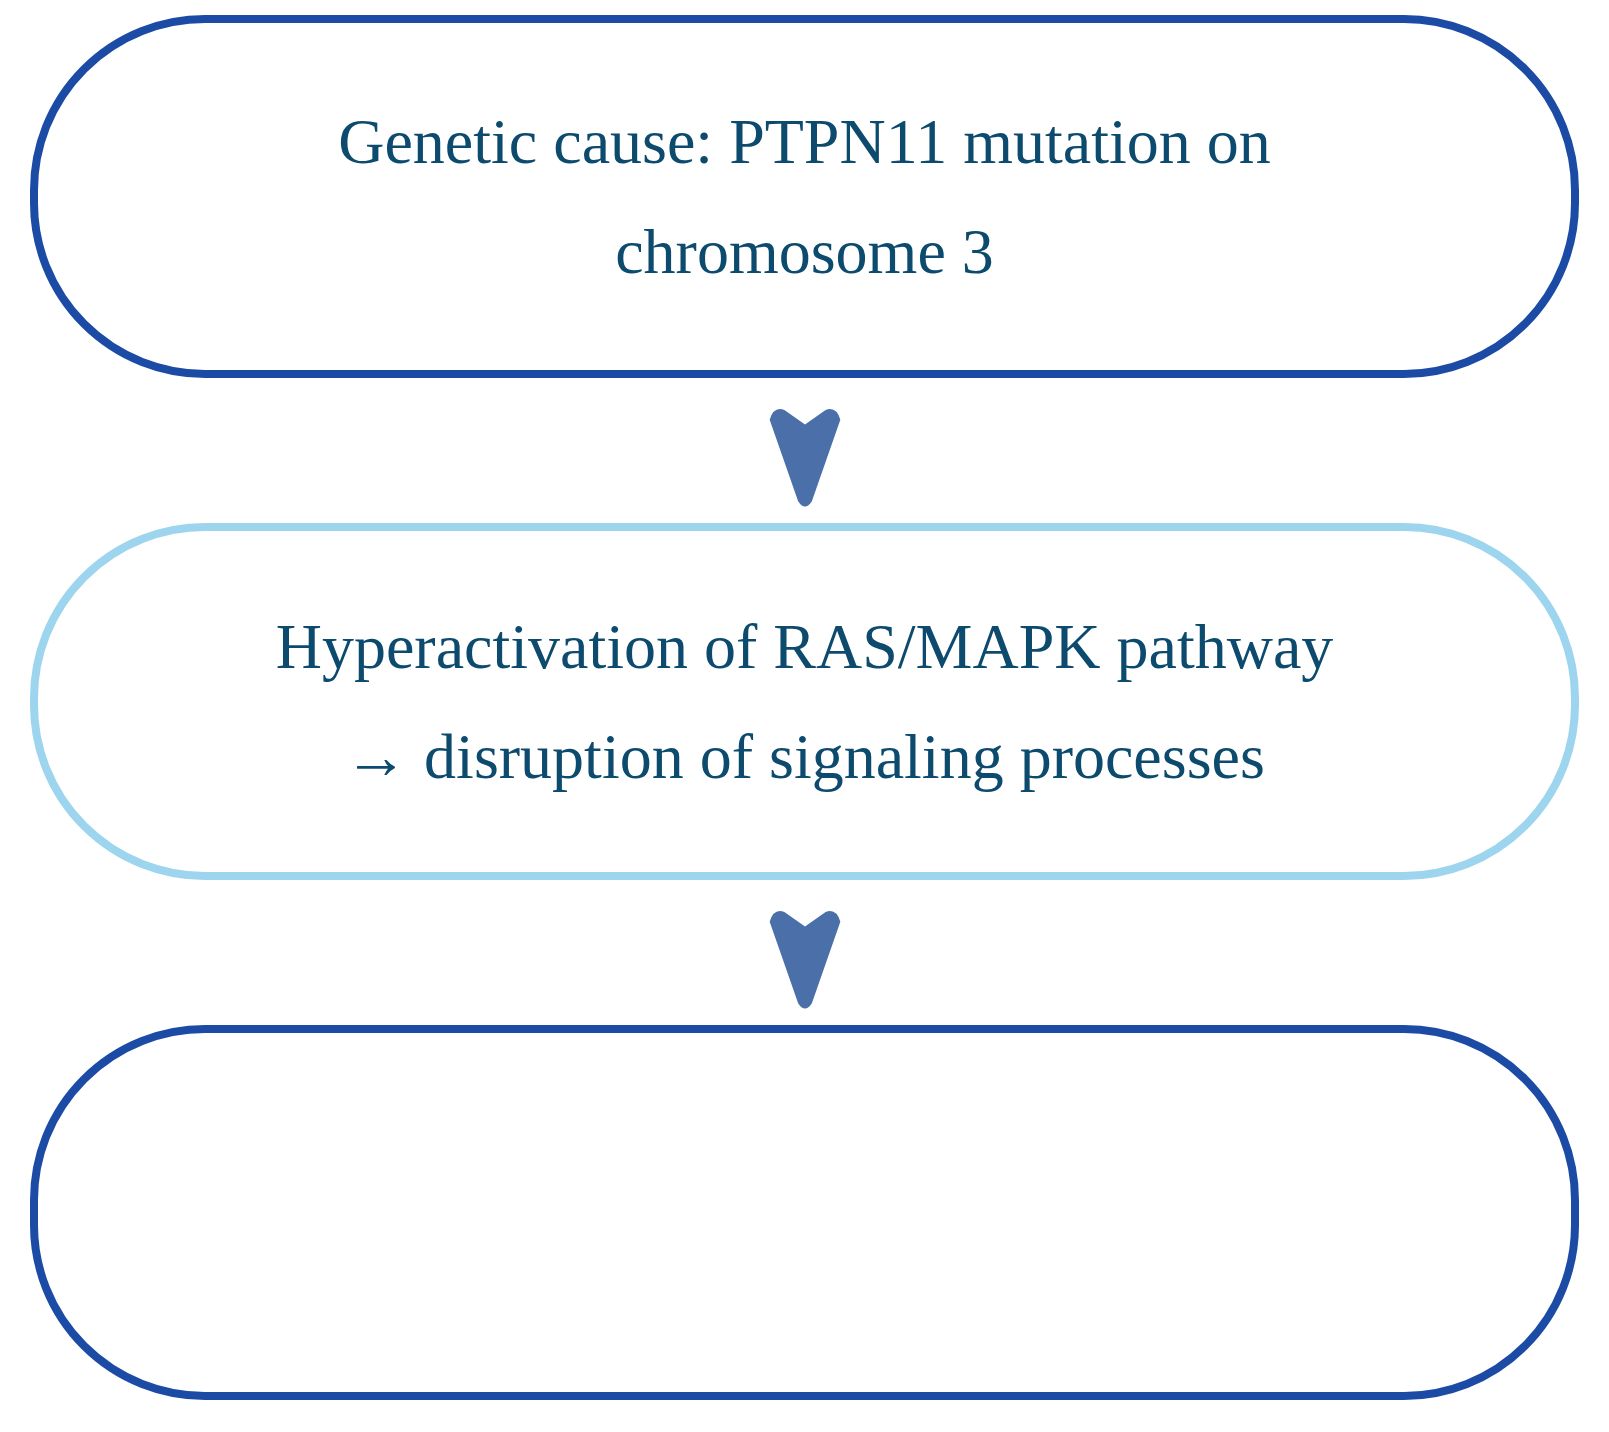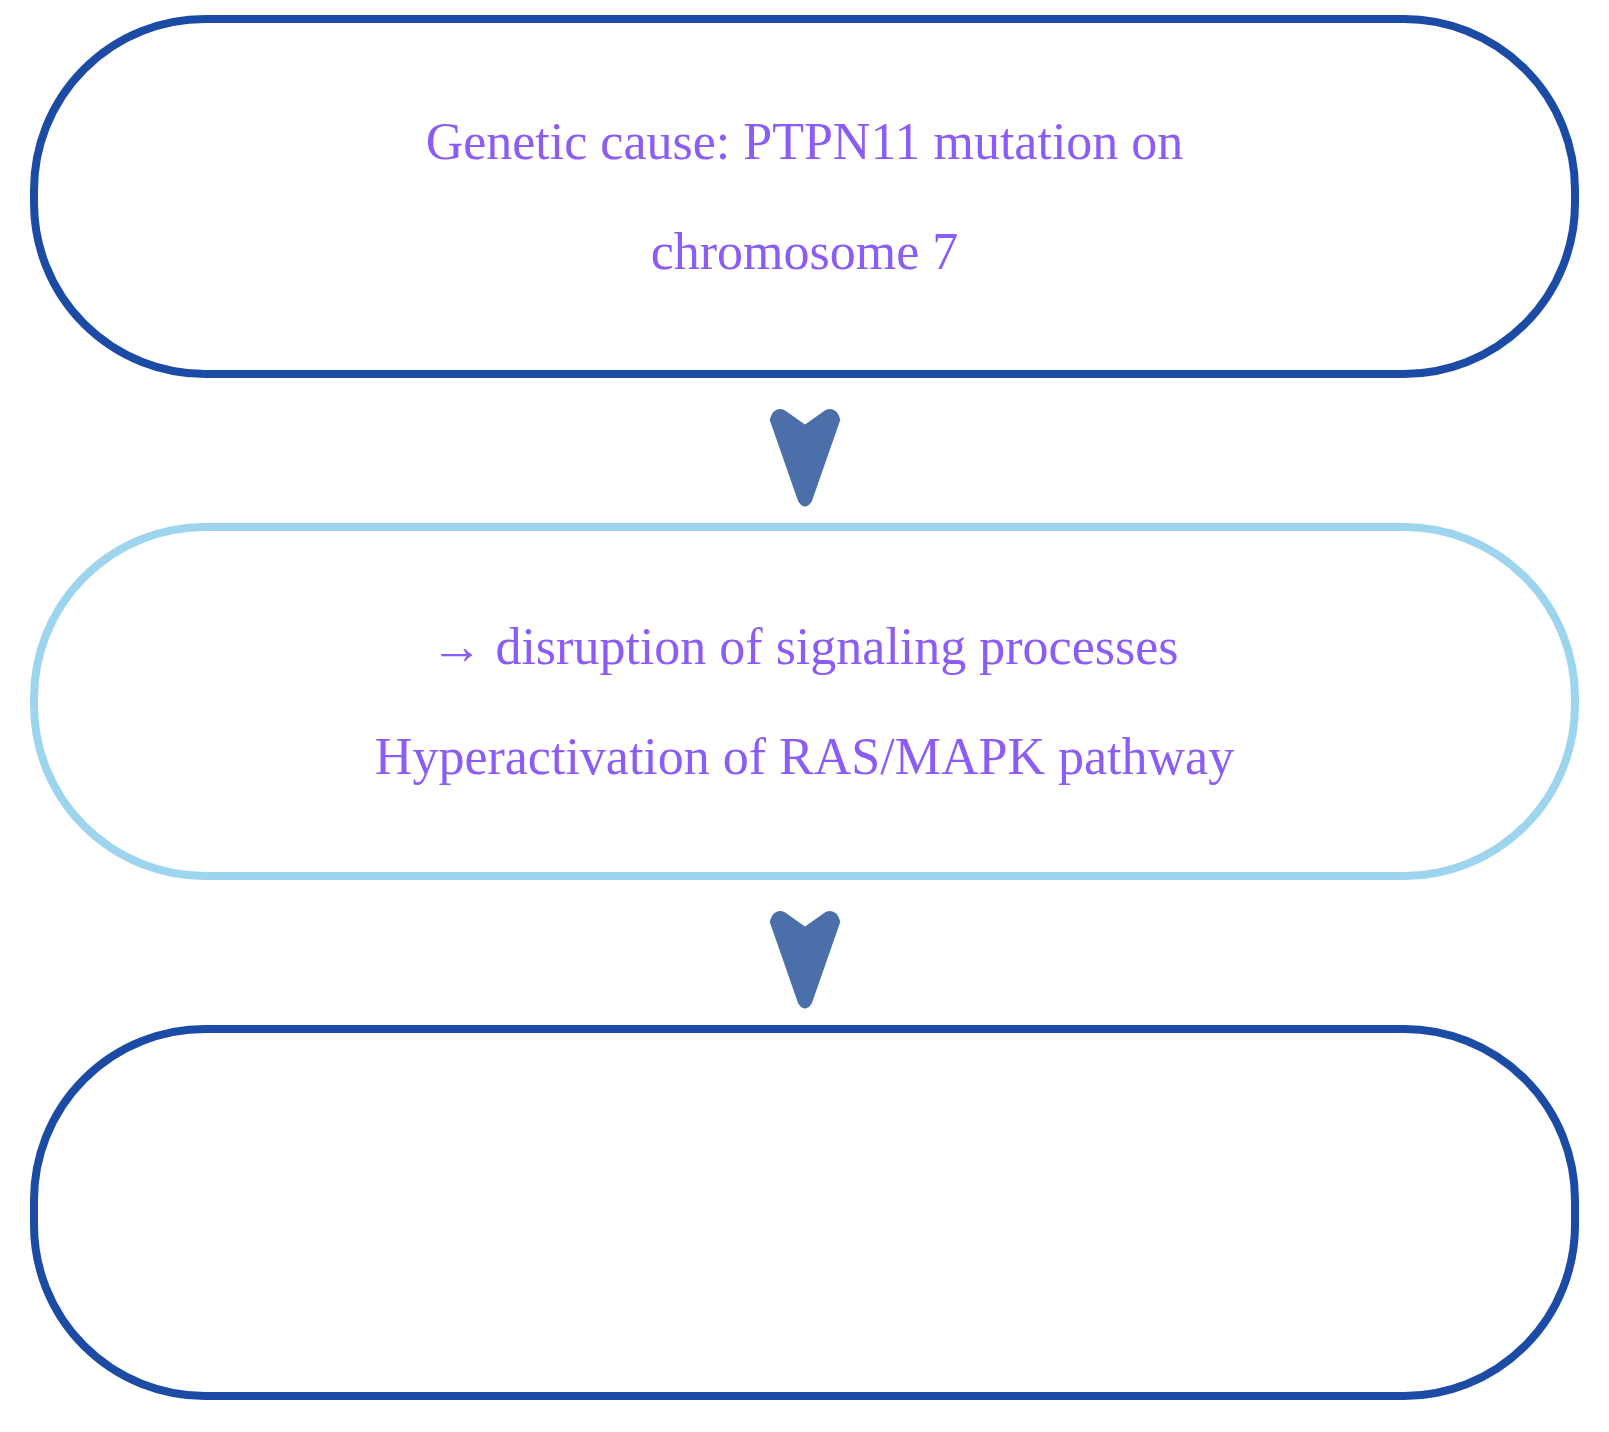--- a/index.html
+++ b/index.html
@@ -33,22 +33,22 @@
     flex-direction: column;
     justify-content: center;
     align-items: center;
     flex-shrink: 0;
   }
   .flow-box.box-1 { min-height: 363px; }
   .flow-box.box-2 { min-height: 357px; }
   .flow-box.box-3 { min-height: 375px; }
   .box-text {
     text-align: center;
-    color: #8b5cf6;
-    font-size: 52px;
+    color: #0c4a6e;
+    font-size: 64px;
     line-height: 110px;
   }
   .text-line {
     display: block;
     white-space: nowrap;
   }
   .arrow {
     display: block;
     width: 86px;
     height: 106px;
@@ -58,39 +58,39 @@
   }
 </style>
 </head>
 <body>
 
 <div class="flowchart">
 
   <div class="flow-box box-1" data-bind-style="borderColor:flowchart.boxes.0.border_color" style="border-color: rgb(28, 75, 165);">
     <div class="box-text">
       <span class="text-line" data-bind="flowchart.boxes.0.lines.0">Genetic cause: PTPN11 mutation on</span>
-      <span class="text-line" data-bind="flowchart.boxes.0.lines.2">chromosome 7</span>
+      <span class="text-line" data-bind="flowchart.boxes.0.lines.2">chromosome 3</span>
     </div>
   </div>
 
   <svg class="arrow" viewBox="0 0 86 108" aria-hidden="true">
     <path data-bind-style="fill:arrow_color" d="M 7 16
              Q 11 2 22 6
              L 43 21
              L 64 6
              Q 75 2 79 16
              L 50 99
              Q 43 110 36 99
              Z" style="fill: rgb(74, 111, 169);"></path>
   </svg>
 
   <div class="flow-box box-2" data-bind-style="borderColor:flowchart.boxes.1.border_color" style="border-color: rgb(157, 212, 238);">
     <div class="box-text">
+      <span class="text-line" data-bind="flowchart.boxes.1.lines.0">Hyperactivation of RAS/MAPK pathway</span>
       <span class="text-line" data-bind="flowchart.boxes.1.lines.1">→ disruption of signaling processes</span>
-      <span class="text-line" data-bind="flowchart.boxes.1.lines.0">Hyperactivation of RAS/MAPK pathway</span>
     </div>
   </div>
 
   <svg class="arrow" viewBox="0 0 86 108" aria-hidden="true">
     <path data-bind-style="fill:arrow_color" d="M 7 16
              Q 11 2 22 6
              L 43 21
              L 64 6
              Q 75 2 79 16
              L 50 99

